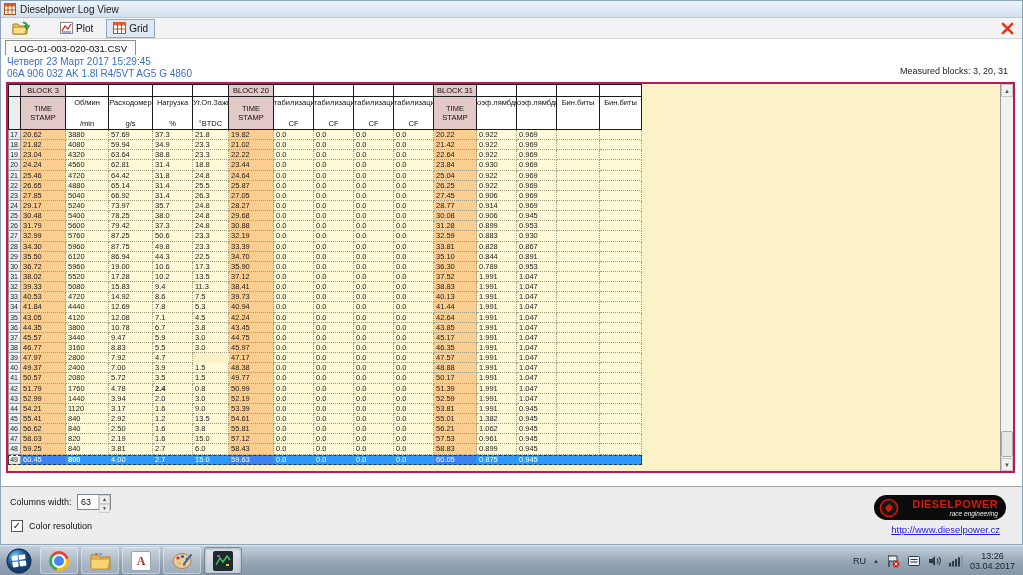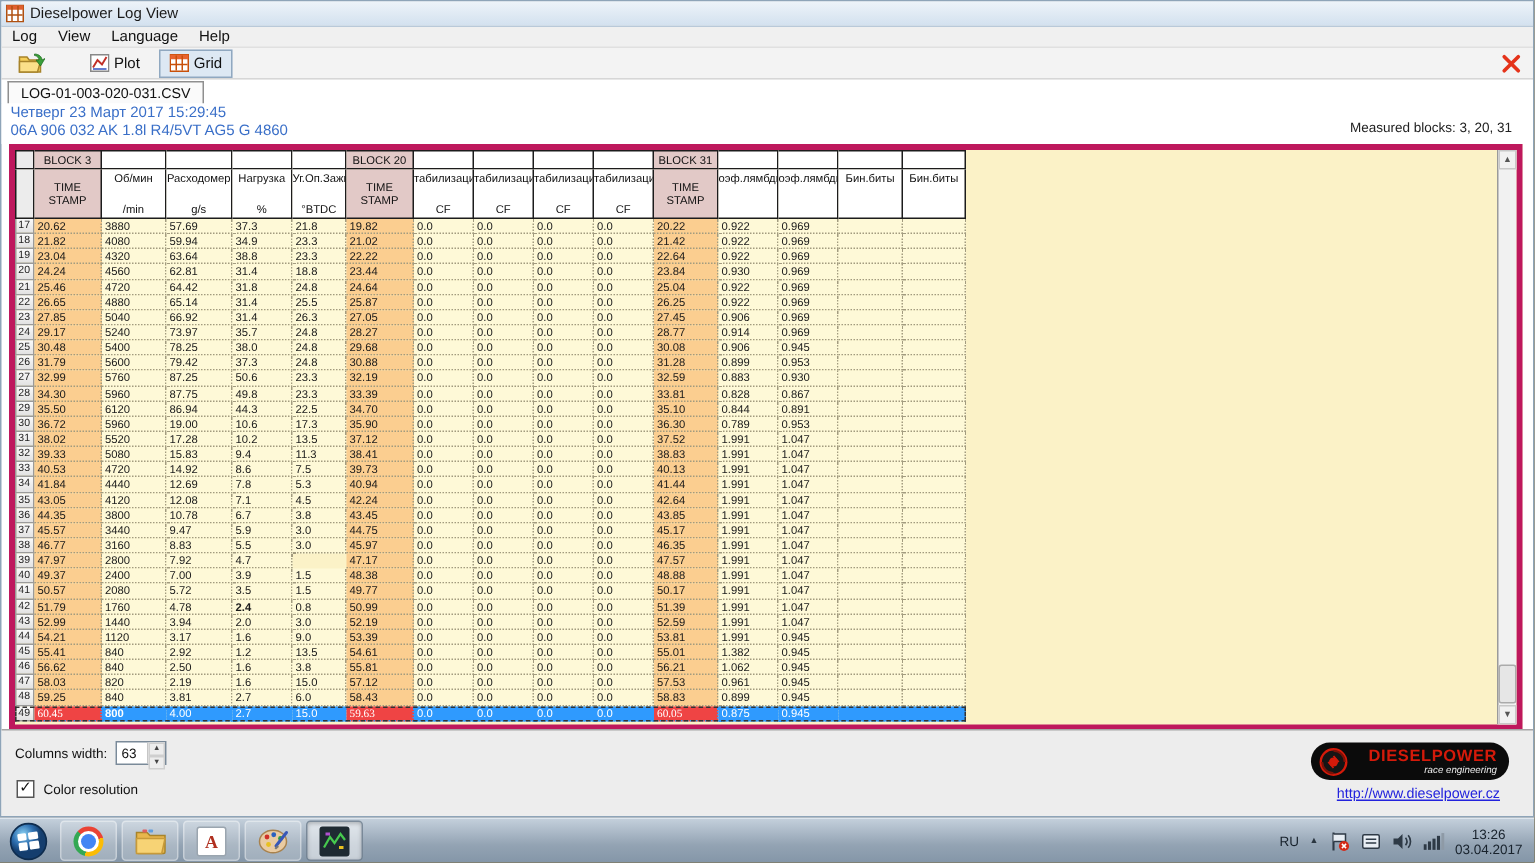--- a/index.html
+++ b/index.html
@@ -30,21 +30,21 @@
   .tab { margin-left:4px; height:15px; padding:0 8px; font-size:9.5px; color:#111;
          background:#FAFAFA; border:1px solid #8F8F8F; border-bottom:none;
          display:flex; align-items:center; }
   .inforow { height:27px; background:#FFFFFF; position:relative; }
   .infoline1 { position:absolute; left:6px; top:1px; font-size:10px; color:#3A6FC8; }
   .infoline2 { position:absolute; left:6px; top:13px; font-size:10px; color:#3A6FC8; }
   .measured { position:absolute; right:14px; top:11px; font-size:9px; color:#222; }
 
   
   .gridarea { position:relative; margin:0 7px 0 5px; height:391px;
-              background:#FBF2C7; border:4px solid #be185d; overflow:hidden; }
+              background:#FBF2C7; border:2px solid #be185d; overflow:hidden; }
   .gridtable { position:absolute; left:0; top:0; }
   .hrow { display:flex; }
   .hcell { flex:none; background:#FFFFFF; border-right:1px solid #1c1c1c;
            border-bottom:1px solid #1c1c1c; overflow:hidden; white-space:nowrap;
            font-size:7.5px; color:#111; text-align:center; }
   .hrow-block .hcell { height:13px; line-height:12px; border-top:1px solid #1c1c1c; }
   .hrow-block .hcell:first-child, .hrow-name .hcell:first-child { border-left:1px solid #1c1c1c; }
   .hrow-name .hcell { height:33px; display:flex; flex-direction:column;
                       justify-content:space-between; padding:1px 0; }
   .hcell.pink { background:#E2C9C7; }
@@ -57,21 +57,21 @@
             border-right:1px solid #9a9a9a; border-bottom:1px solid #9a9a9a;
             border-left:1px solid #9a9a9a;
             font-size:7px; color:#222; text-align:right; padding-right:2px;
             line-height:9.5px; overflow:hidden; }
   .dcell { flex:none; background:#FEF9D7; border-right:1px dotted #A29B7F;
            border-bottom:1px dotted #A29B7F; font-size:7.5px; color:#1a1a1a;
            padding-left:2px; line-height:9.5px; overflow:hidden; white-space:nowrap; }
   .dcell.tsc { background:#FBCE90; }
   .grow.sel { outline:1px dashed #333; outline-offset:-1px; }
   .grow.sel .dcell { background:#2F9AFE; color:#FFFFFF; border-color:#2F9AFE; }
-  .grow.sel .dcell.tsc { background:#ef4444;font-family:Liberation Serif, serif; }
+  .grow.sel .dcell.tsc { background:#3b82f6; }
 
   .vscroll { position:absolute; right:0; top:0; bottom:0; width:13px;
              background:#F1F1F1; border-left:1px solid #9a9a9a; }
   .varrow { position:absolute; left:0; width:12px; height:13px; background:#F1F1F1;
             border:1px solid #C8C8C8; font-size:6px; color:#555; text-align:center;
             line-height:12px; }
   .varrow.up { top:0; } .varrow.down { bottom:0; }
   .vthumb { position:absolute; left:0; bottom:14px; width:12px; height:26px;
             background:#E6E6E6; border:1px solid #ABABAB; border-radius:2px; }
 
@@ -136,26 +136,20 @@
       <svg class="ticon" viewBox="0 0 12 12">
         <rect x="0.5" y="0.5" width="11" height="11" fill="#fff" stroke="#B05010"></rect>
         <rect x="0.5" y="0.5" width="11" height="3" fill="#E06030"></rect>
         <line x1="4" y1="1" x2="4" y2="11" stroke="#B05010"></line>
         <line x1="8" y1="1" x2="8" y2="11" stroke="#B05010"></line>
         <line x1="1" y1="7" x2="11" y2="7" stroke="#B05010"></line>
       </svg>
       <span>Dieselpower Log View</span>
     </div>
 
-    <div class="menubar">
-        <span class="menu-item">Log</span>
-        <span class="menu-item">View</span>
-        <span class="menu-item">Language</span>
-        <span class="menu-item">Help</span>
-      </div>
 
     <div class="toolbar">
       <div class="tbtn openb">
         <svg width="18" height="15" viewBox="0 0 18 15">
           <path d="M1 3 h5 l1.5 2 H15 v8 H1 z" fill="#F5CE58" stroke="#A8842A"></path>
           <path d="M1 6 h14 l-2 7 H1 z" fill="#FBE089" stroke="#A8842A"></path>
           <path d="M11 1 c3 0 5 2 5 4 l2 -1 -3 5 -3 -4 2 0 c0 -1.5 -1.5 -3 -3 -3 z" fill="#3A9E3A" stroke="#1E6E1E" stroke-width="0.5"></path>
         </svg>
       </div>
       <div class="tbtn plot">

